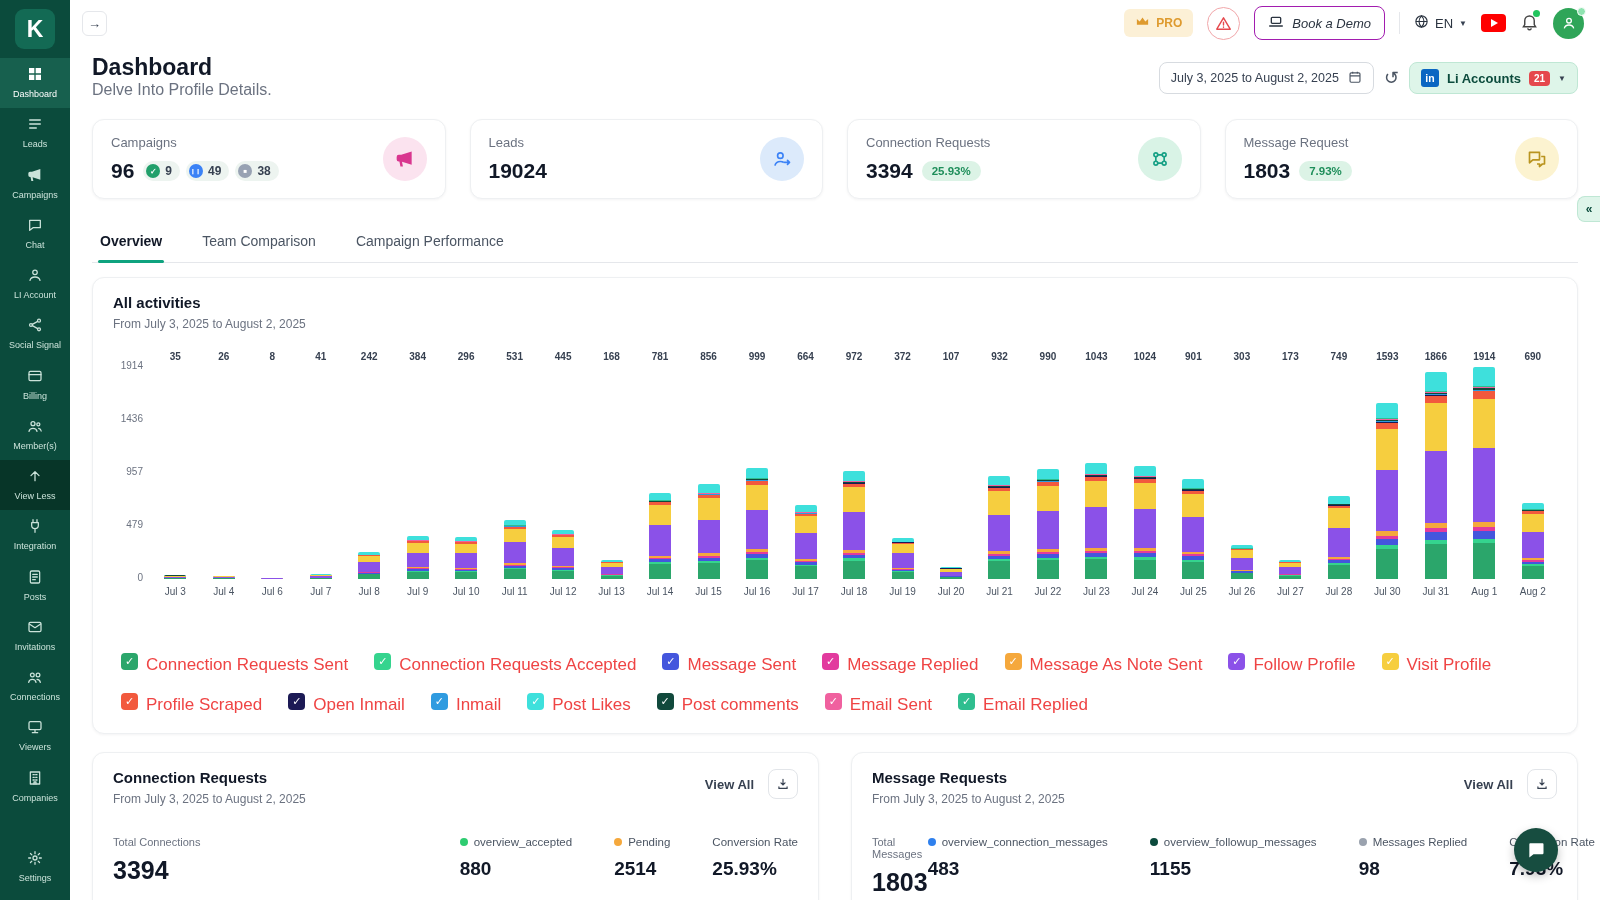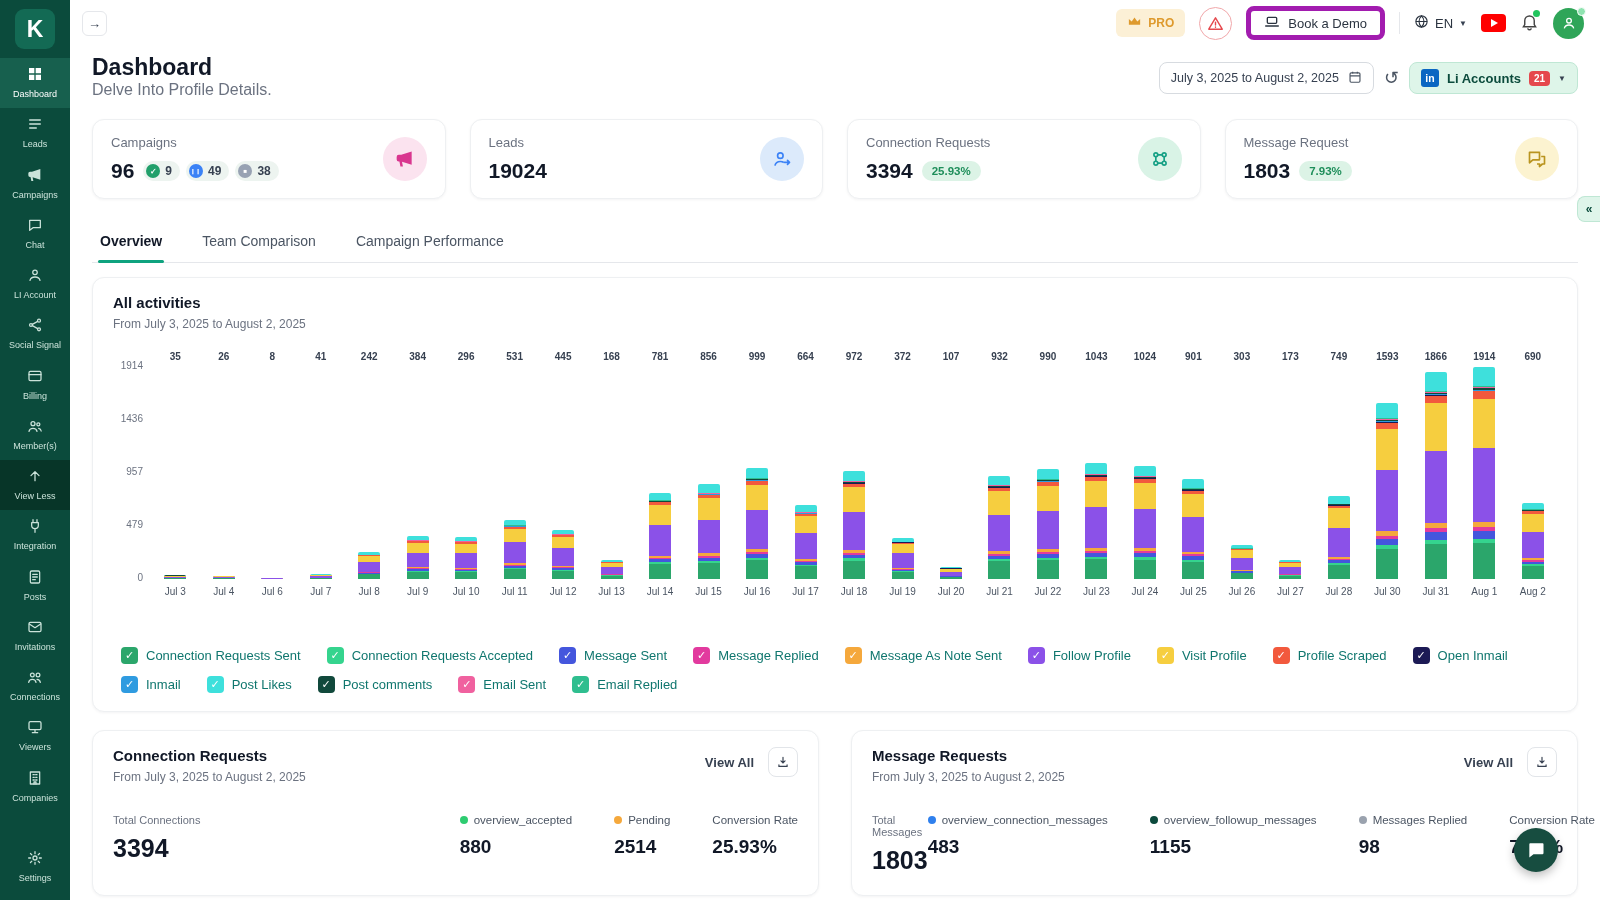--- a/index.html
+++ b/index.html
@@ -22,21 +22,21 @@
 
   
   .main { flex:1; display:flex; flex-direction:column; min-width:0; }
   .topbar { height:46px; display:flex; align-items:center; justify-content:space-between; padding:0 16px 0 12px; }
   .expand-btn { width:25px; height:25px; border:1px solid #E5E7EB; border-radius:6px; background:#fff; font-size:13px; color:#374151; display:flex; align-items:center; justify-content:center; cursor:pointer; }
   .tb-right { display:flex; align-items:center; gap:14px; }
   .pro-pill { display:flex; align-items:center; gap:6px; background:#FCF0D6; border-radius:6px; padding:5px 11px; color:#DE9A2E; font-weight:bold; font-size:12px; cursor:pointer; }
   .pro-pill svg { width:15px; height:15px; }
   .warn-circle { width:33px; height:33px; border:1.5px solid #F1A7AA; border-radius:50%; display:flex; align-items:center; justify-content:center; cursor:pointer; }
   .warn-circle svg { width:17px; height:17px; }
-  .demo-btn { display:flex; align-items:center; gap:8px; border:5px solid #a21caf; background:#fff; border-radius:8px; height:34px; padding:0 13px; font-size:13px; color:#2B3440; cursor:pointer; }
+  .demo-btn { display:flex; align-items:center; gap:8px; border:1px solid #a21caf; background:#fff; border-radius:8px; height:34px; padding:0 13px; font-size:13px; color:#2B3440; cursor:pointer;font-style:italic; }
   .demo-btn svg { width:16px; height:16px; }
   .v-divider { width:1px; height:22px; background:#E5E7EB; }
   .lang-btn { display:flex; align-items:center; gap:6px; font-size:13px; color:#2B3440; background:none; border:none; cursor:pointer; font-family:inherit; }
   .lang-btn svg { width:15px; height:15px; }
   .caret { font-size:8px; color:#374151; }
   .yt-icon { width:25px; height:18px; background:#F00; border-radius:4px; position:relative; cursor:pointer; }
   .yt-icon::after { content:""; position:absolute; left:10px; top:5px; border-left:7px solid #fff; border-top:4px solid transparent; border-bottom:4px solid transparent; }
   .bell-wrap { position:relative; cursor:pointer; }
   .bell-wrap svg { width:19px; height:19px; }
   .bell-dot { position:absolute; top:-2px; right:-1px; width:7px; height:7px; border-radius:50%; background:#22C55E; }
@@ -87,21 +87,21 @@
   .plot { flex:1; display:flex; }
   .col { flex:1; display:flex; flex-direction:column; align-items:center; min-width:0; }
   .col-val { font-size:10px; font-weight:600; color:#374151; height:16px; }
   .bar-area { height:212px; display:flex; align-items:flex-end; }
   .bar { width:22px; display:flex; flex-direction:column; border-radius:2px 2px 0 0; overflow:hidden; }
   .seg { width:100%; }
   .col-date { font-size:10px; color:#4B5563; margin-top:7px; white-space:nowrap; }
   .legend { display:flex; flex-wrap:wrap; gap:12px 26px; margin-top:50px; padding:0 8px; }
   .lg-item { display:flex; align-items:center; gap:8px; }
   .lg-check { width:17px; height:17px; border-radius:4px; color:#fff; font-size:11px; display:flex; align-items:center; justify-content:center; flex-shrink:0; }
-  .lg-label { font-size:13px; color:#0f766e; }
+  .lg-label { font-size:17px; color:#ef4444;margin-top:8px; }
 
   
   .bottom-row { display:flex; gap:32px; margin-top:18px; }
   .bottom-card { flex:1; padding:16px 20px 20px; min-width:0; }
   .bc-head { display:flex; justify-content:space-between; align-items:flex-start; }
   .bc-right { display:flex; align-items:center; gap:14px; }
   .view-all { font-size:13px; font-weight:600; color:#374151; cursor:pointer; }
   .dl-btn { width:30px; height:30px; border:1px solid #E2E5E9; border-radius:8px; background:#fff; display:flex; align-items:center; justify-content:center; cursor:pointer; }
   .dl-btn svg { width:14px; height:14px; }
   .bc-stats { display:flex; justify-content:space-between; align-items:flex-start; margin-top:30px; }

